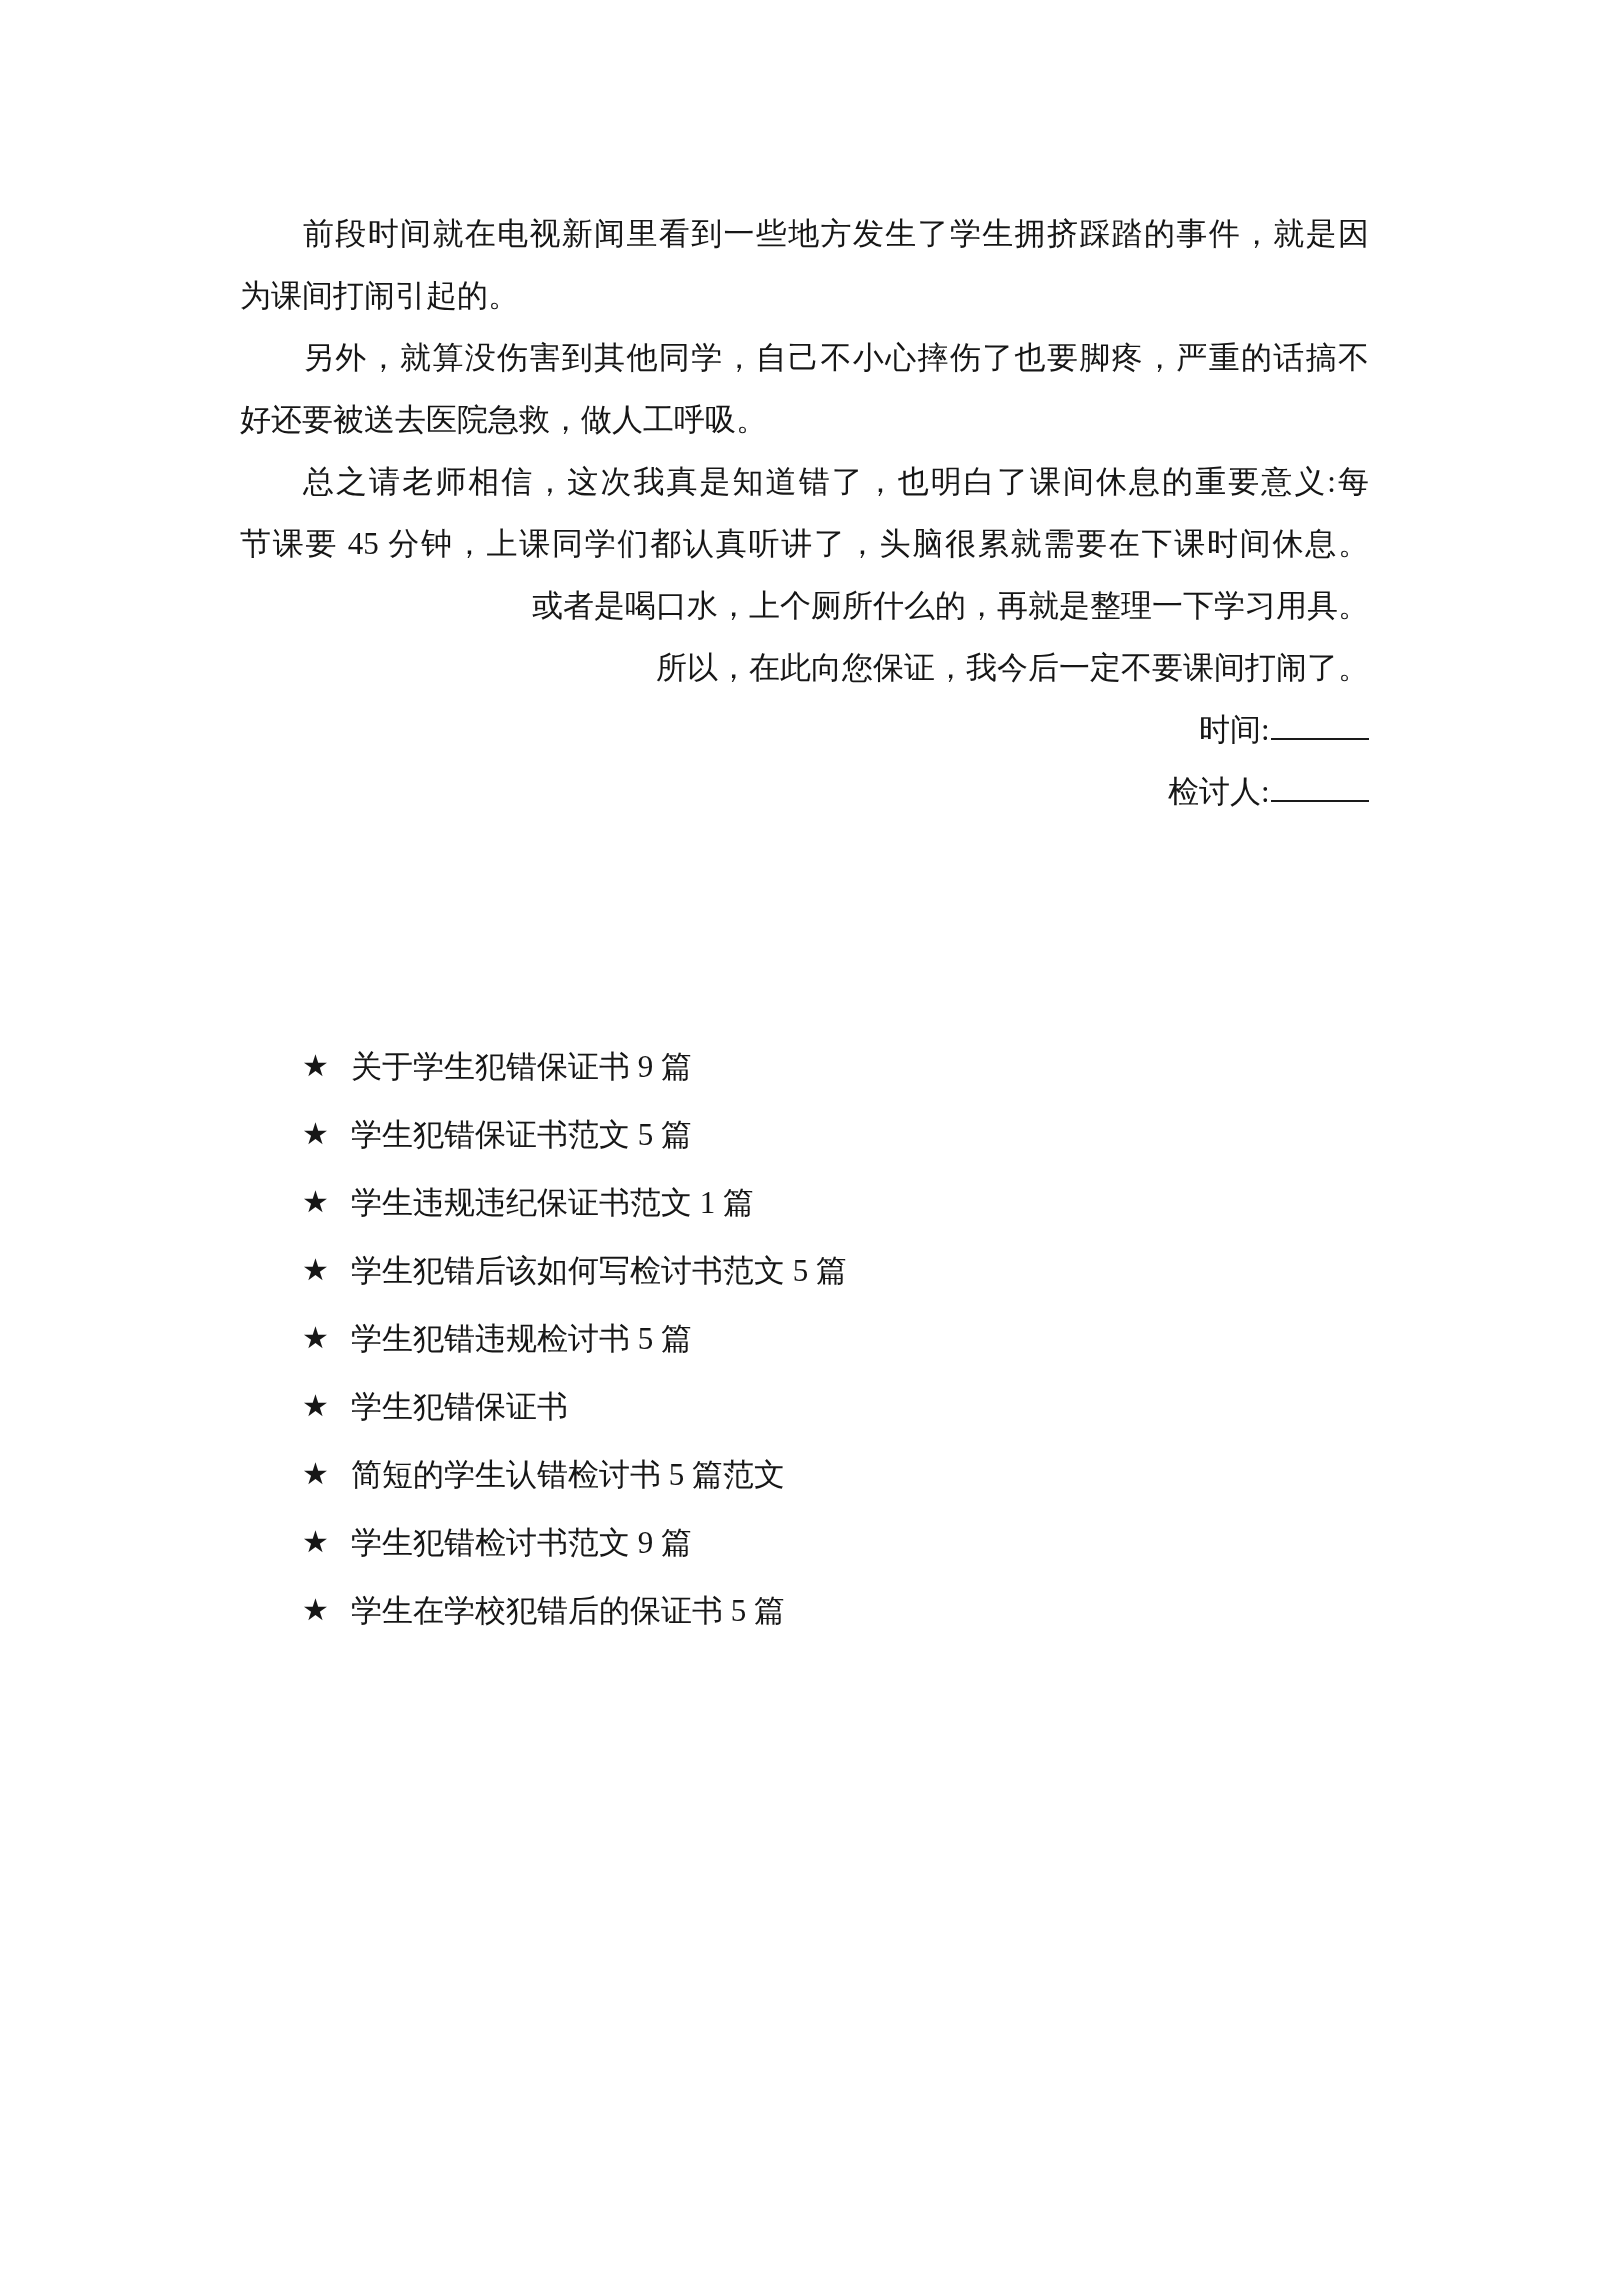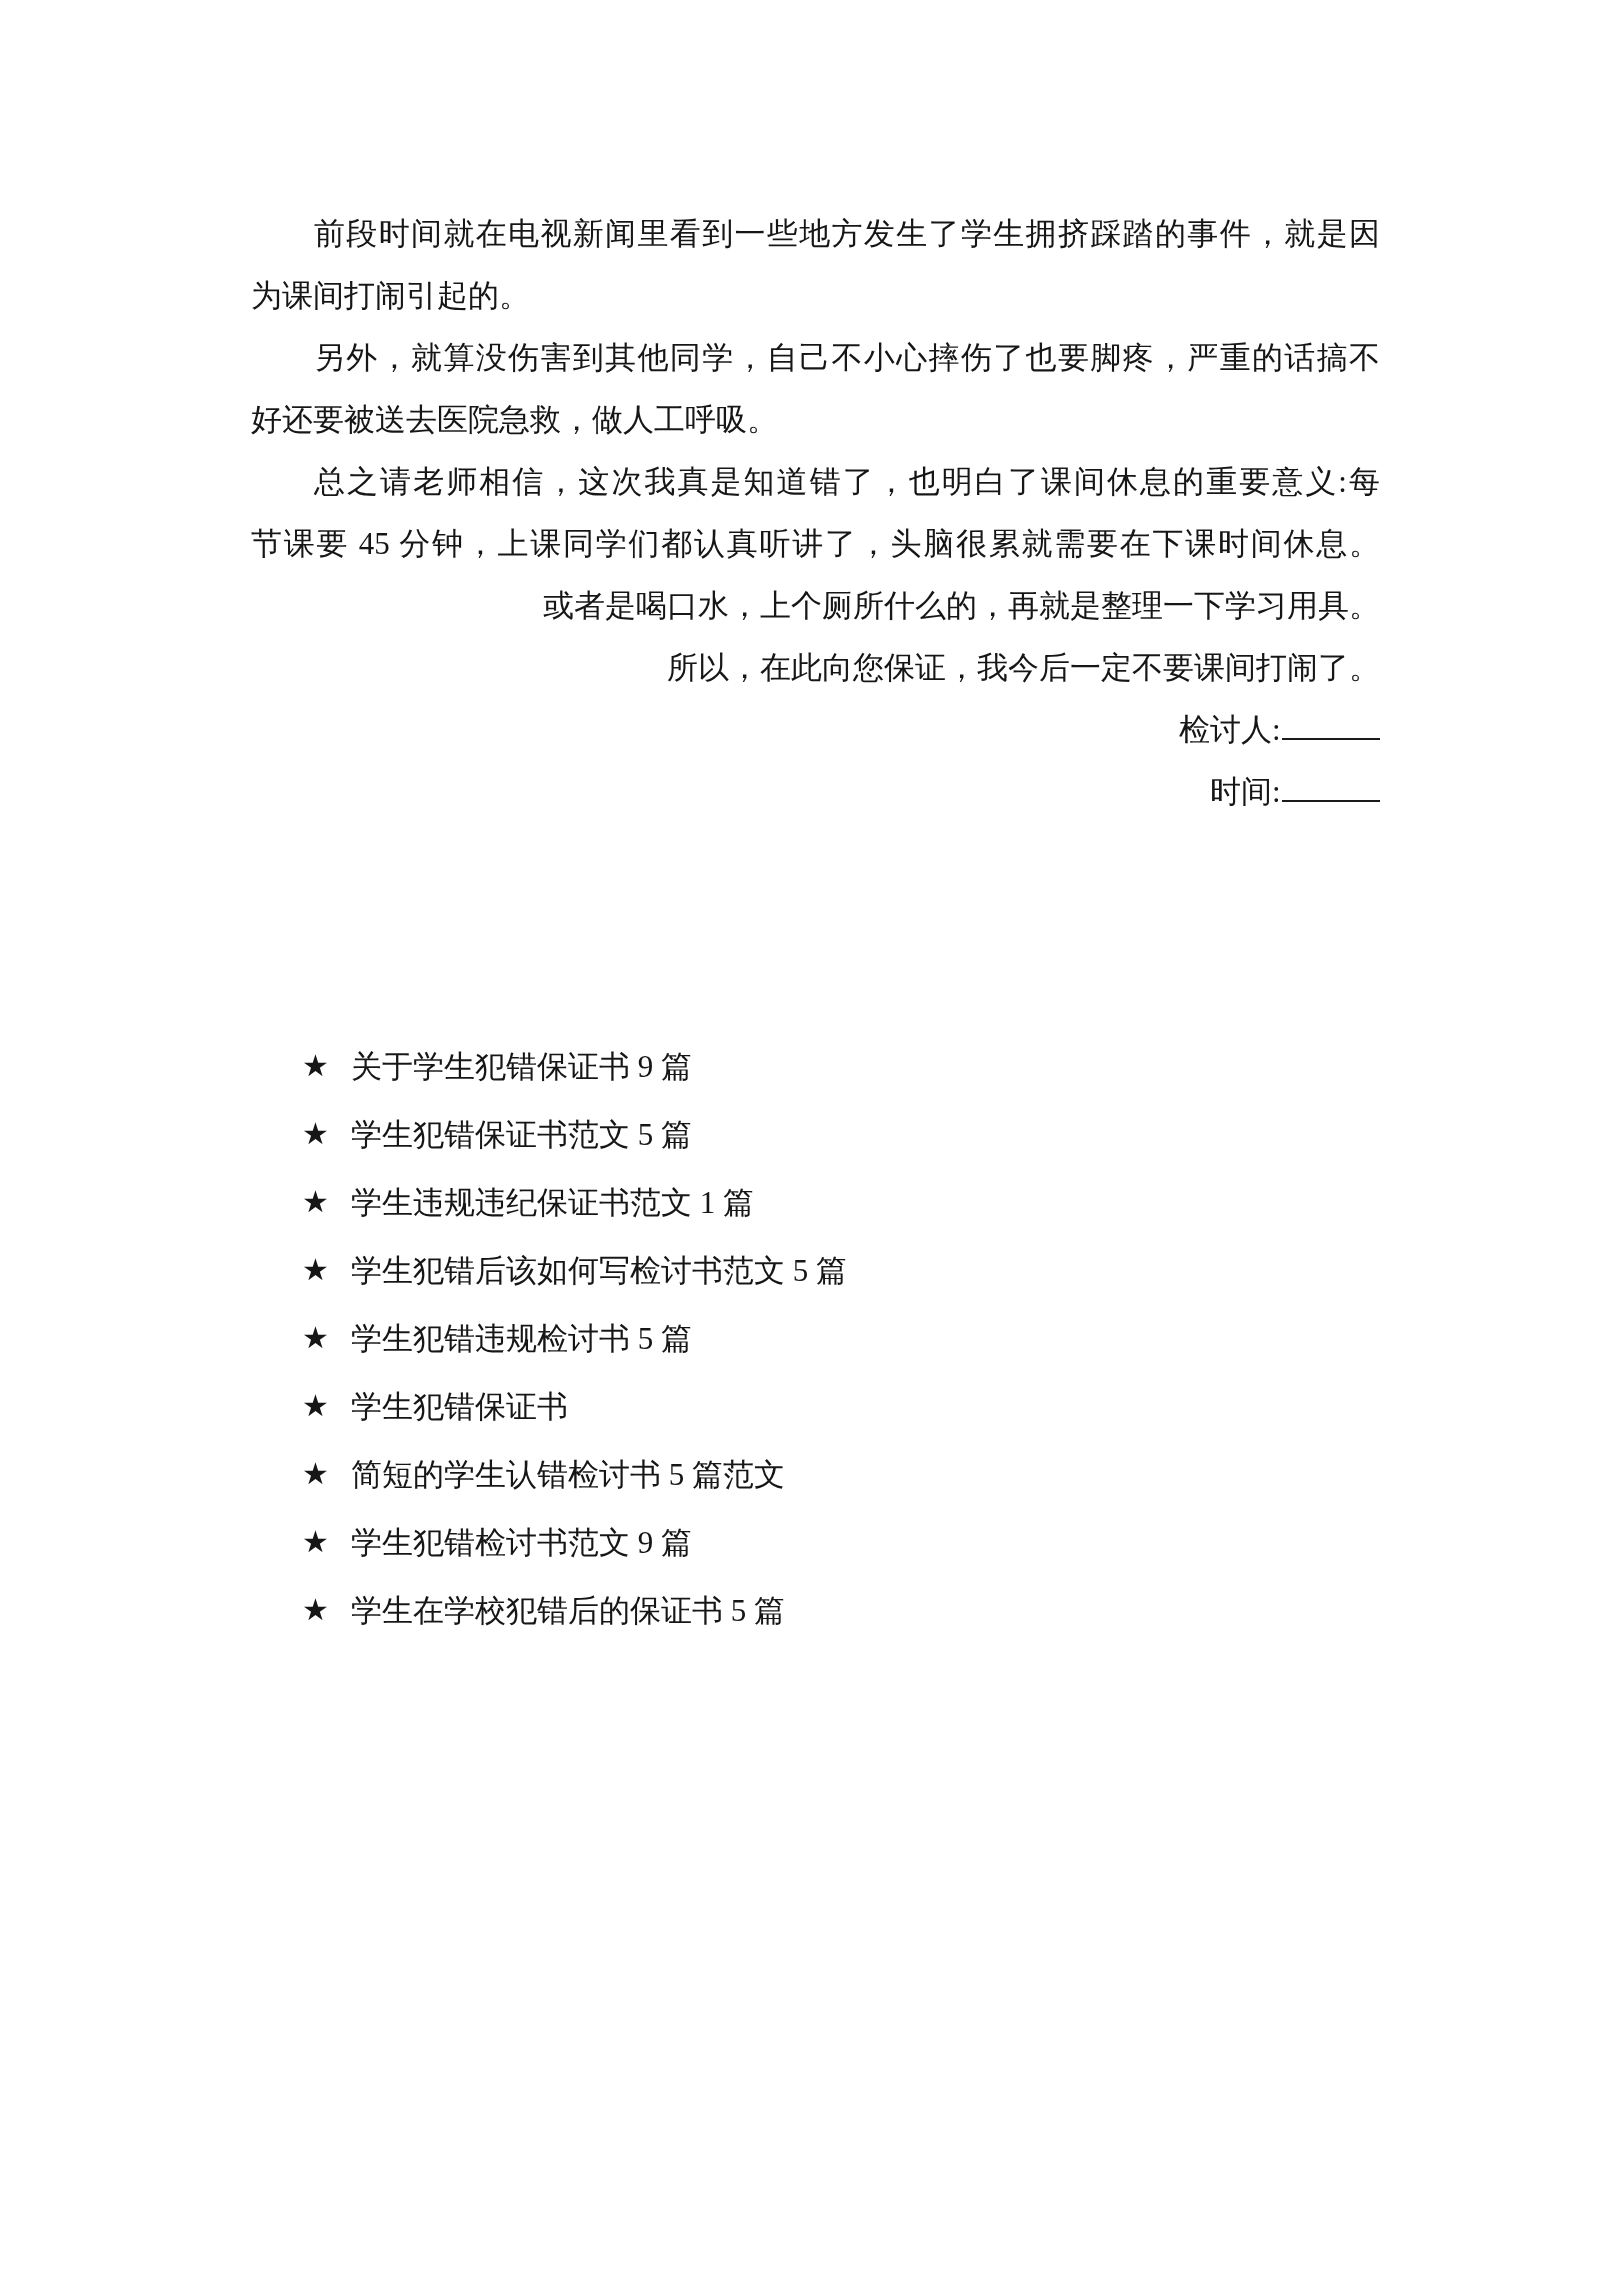--- a/index.html
+++ b/index.html
@@ -12,21 +12,21 @@
     position: relative;
     width: 1623px;
     height: 2295px;
     background: #ffffff;
     color: #161616;
     font-family: "Liberation Serif", "DejaVu Serif", serif;
     overflow: hidden;
   }
   .body-text {
     position: absolute;
-    left: 251px;
+    left: 240px;
     top: 203px;
     width: 1129px;
     font-size: 31px;
     line-height: 62px;
   }
   .line { height: 62px; white-space: nowrap; }
   .line.indent { text-indent: 63px; text-align: right; }
   .line.justify {
     white-space: normal;
     text-align: justify;
@@ -64,22 +64,22 @@
 
   <div class="body-text">
       <div class="line indent justify"><span>前段时间就在电视新闻里看到一些地方发生了学生拥挤踩踏的事件，就是因</span></div>
       <div class="line"><span>为课间打闹引起的。</span></div>
       <div class="line indent justify"><span>另外，就算没伤害到其他同学，自己不小心摔伤了也要脚疼，严重的话搞不</span></div>
       <div class="line"><span>好还要被送去医院急救，做人工呼吸。</span></div>
       <div class="line indent justify"><span>总之请老师相信，这次我真是知道错了，也明白了课间休息的重要意义:每</span></div>
       <div class="line justify"><span>节课要 45 分钟，上课同学们都认真听讲了，头脑很累就需要在下课时间休息。</span></div>
       <div class="line indent"><span>或者是喝口水，上个厕所什么的，再就是整理一下学习用具。</span></div>
       <div class="line indent"><span>所以，在此向您保证，我今后一定不要课间打闹了。</span></div>
+      <div class="line indent"><span>时间:</span><span class="blank-underline"></span></div>
       <div class="line indent"><span>检讨人:</span><span class="blank-underline"></span></div>
-      <div class="line indent"><span>时间:</span><span class="blank-underline"></span></div>
     </div>
 
   <div class="related">
     <div>
         <div class="star-item"><span class="star">★</span><span>关于学生犯错保证书 9 篇</span></div>
         <div class="star-item"><span class="star">★</span><span>学生犯错保证书范文 5 篇</span></div>
         <div class="star-item"><span class="star">★</span><span>学生违规违纪保证书范文 1 篇</span></div>
         <div class="star-item"><span class="star">★</span><span>学生犯错后该如何写检讨书范文 5 篇</span></div>
         <div class="star-item"><span class="star">★</span><span>学生犯错违规检讨书 5 篇</span></div>
         <div class="star-item"><span class="star">★</span><span>学生犯错保证书</span></div>

